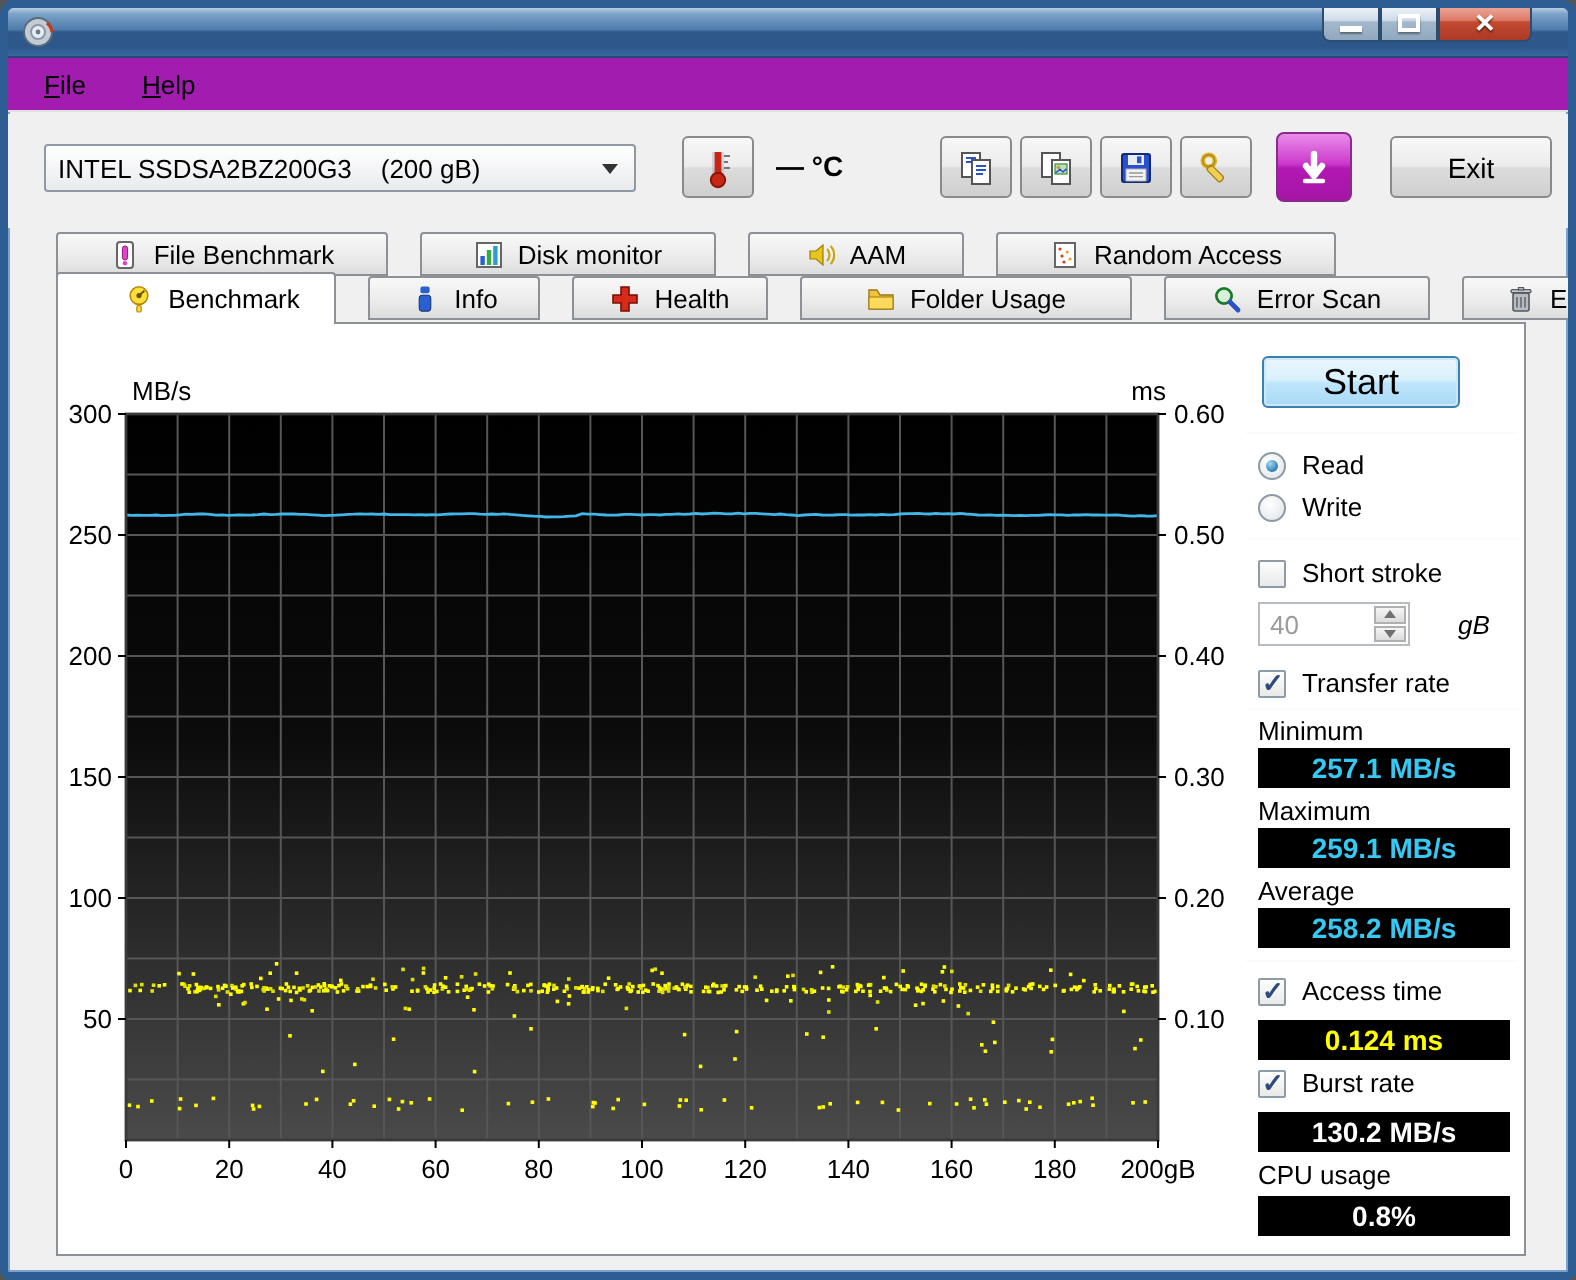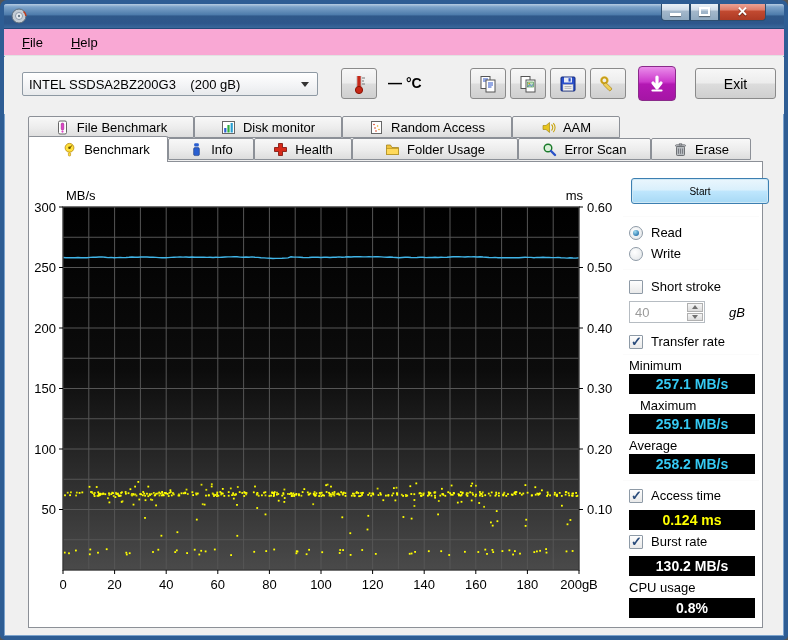--- a/index.html
+++ b/index.html
@@ -24,21 +24,21 @@
     background: linear-gradient(180deg,#f4f8fb 0%,#cfdce9 45%,#a4b8cb 50%,#8fa9c0 100%);
     display:flex; align-items:center; justify-content:center; position:relative;
   }
   .win-btn.min { border-radius:0 0 0 4px; }
   .win-btn.close { width:47px; border-radius:0 0 4px 0;
     background: linear-gradient(180deg,#f0b0a4 0%,#dd7a66 45%,#c24a31 50%,#ad3a24 100%); }
   .glyph-min { width:11px; height:3px; background:#fff; margin-top:7px; box-shadow:0 1px 1px rgba(0,0,0,.4);}
   .glyph-max { width:11px; height:9px; border:2px solid #fff; box-shadow:0 1px 1px rgba(0,0,0,.4);}
   .glyph-close { color:#fff; font-size:13px; font-weight:bold; text-shadow:0 1px 1px rgba(0,0,0,.5); }
   
-  .menubar { position:absolute; left:0; top:25px; right:0; height:27px; background:#f9a8d4;
+  .menubar { position:absolute; left:0; top:25px; right:0; height:27px; background:#a21caf;
     border-bottom:1px solid #e2e2e2; display:flex; align-items:center; padding-left:8px; gap:8px; }
   .menu-item { font-size:13px; padding:4px 10px; color:#000; }
   .menu-item::first-letter { text-decoration: underline; }
   
   .toolbar { position:absolute; left:0; top:53px; right:0; height:57px; background:#f0f0f0; }
   .combo {
     position:absolute; left:18px; top:15px; width:296px; height:24px;
     border:1px solid #8e99a3; border-radius:2px;
     background: linear-gradient(180deg,#ffffff,#f2f3f5 60%,#e8eaec);
     display:flex; align-items:center; padding:0 6px; font-size:13px;
@@ -59,43 +59,43 @@
     background: linear-gradient(180deg,#ea8dea,#cc39cc 45%,#b318b3 52%,#a515a5);
     display:flex; align-items:center; justify-content:center;
   }
   .btn-exit {
     position:absolute; left:691px; top:11px; width:81px; height:31px;
     border:1px solid #8a8a8a; border-radius:3px;
     background: linear-gradient(180deg,#f7f7f7,#ececec 48%,#dcdcdc 52%,#cfcfcf);
     display:flex; align-items:center; justify-content:center; font-size:14px;
   }
   
-  .tabrow { position:absolute; display:flex; gap:0; left:24px; }
+  .tabrow { position:absolute; display:flex; gap:16px; left:24px; }
   .tabrow1 { top:112px; height:22px; }
   .tabrow2 { top:134px; height:22px; }
   .tab {
     height:22px; border:1px solid #8c9097; border-radius:2px 2px 0 0;
     background: linear-gradient(180deg,#f8f8f8,#ececec 55%,#dddddd);
     display:flex; align-items:center; justify-content:center; gap:7px; font-size:13px;
   }
   .tab.active {
     background:#fff; position:relative; margin-top:-2px; height:26px; z-index:6; border-bottom:none;
   }
   .tab .ticon { width:15px; height:15px; display:inline-flex; }
   
   .content {
     position:absolute; left:24px; top:157px; width:735px; height:467px;
     background:#fff; border:1px solid #8c9097; z-index:2;
   }
   #chart { position:absolute; left:0px; top:0px; }
   
   .rc-sep { position:absolute; left:594px; width:136px; height:1px; background:#d4d4d4; border-bottom:1px solid #fbfbfb; }
   .btn-start {
-    position:absolute; left:602px; top:16px; width:138px; height:26px;
-    border:1px solid #3c7fb1; border-radius:3px; font-size:10px;
+    position:absolute; left:602px; top:16px; width:99px; height:26px;
+    border:1px solid #3c7fb1; border-radius:3px; font-size:18px;
     background: linear-gradient(180deg,#eaf6fd,#d9f0fc 45%,#bee6fd 52%,#a7d9f5);
     display:flex; align-items:center; justify-content:center;
     box-shadow: 0 0 0 1px #cfe8f5 inset;
   }
   .rc-row { position:absolute; left:600px; display:flex; align-items:center; gap:8px; font-size:13px; }
   .rb { width:14px; height:14px; border-radius:50%; border:1px solid #8e9aa6;
         background: radial-gradient(circle at 40% 35%, #ffffff, #dfe3e6); position:relative; }
   .rb.on::after { content:""; position:absolute; left:3px; top:3px; width:6px; height:6px; border-radius:50%;
         background: radial-gradient(circle at 35% 30%, #9fdcf2, #2d77ad 75%); }
   .cb { width:14px; height:14px; border:1px solid #8e9aa6; border-radius:1px;
@@ -245,42 +245,42 @@
         <span class="ticon">
           <svg viewBox="0 0 15 15">
             <rect x="1.5" y="1.5" width="12" height="12" fill="#fff" stroke="#666"></rect>
             <rect x="3.2" y="8" width="2.2" height="4.5" fill="#2a5fd0"></rect>
             <rect x="6.4" y="5" width="2.2" height="7.5" fill="#2fae3f"></rect>
             <rect x="9.6" y="3" width="2.2" height="9.5" fill="#2a9fd0"></rect>
           </svg>
         </span>
         <span>Disk monitor</span>
       </div>
+      <div class="tab" style="width: 108px;">
+        <span class="ticon">
+          <svg viewBox="0 0 15 15">
+            <polygon points="2,5.5 5,5.5 8.5,2.5 8.5,12.5 5,9.5 2,9.5" fill="#e8c51e" stroke="#9a7d05" stroke-width="0.6"></polygon>
+            <path d="M10.5 4.5 A4.2 4.2 0 0 1 10.5 10.5" fill="none" stroke="#c8a510" stroke-width="1.1"></path>
+            <path d="M12.3 3 A6.6 6.6 0 0 1 12.3 12" fill="none" stroke="#c8a510" stroke-width="1.1"></path>
+          </svg>
+        </span>
+        <span>AAM</span>
+      </div>
       <div class="tab" style="width: 170px;">
         <span class="ticon">
           <svg viewBox="0 0 15 15">
             <rect x="2.5" y="1.5" width="10" height="12" fill="#fff" stroke="#666"></rect>
             <circle cx="5" cy="4.5" r="0.8" fill="#d43a1a"></circle>
             <circle cx="8.6" cy="6" r="0.8" fill="#e8a51e"></circle>
             <circle cx="6" cy="8" r="0.8" fill="#d43a1a"></circle>
             <circle cx="10" cy="9.5" r="0.8" fill="#e8a51e"></circle>
             <circle cx="7" cy="11" r="0.8" fill="#d43a1a"></circle>
           </svg>
         </span>
         <span>Random Access</span>
-      </div>
-      <div class="tab" style="width: 108px;">
-        <span class="ticon">
-          <svg viewBox="0 0 15 15">
-            <polygon points="2,5.5 5,5.5 8.5,2.5 8.5,12.5 5,9.5 2,9.5" fill="#e8c51e" stroke="#9a7d05" stroke-width="0.6"></polygon>
-            <path d="M10.5 4.5 A4.2 4.2 0 0 1 10.5 10.5" fill="none" stroke="#c8a510" stroke-width="1.1"></path>
-            <path d="M12.3 3 A6.6 6.6 0 0 1 12.3 12" fill="none" stroke="#c8a510" stroke-width="1.1"></path>
-          </svg>
-        </span>
-        <span>AAM</span>
       </div>
     </div>
   <div class="tabrow tabrow2" id="tabrow2">
       <div class="tab active" style="width: 140px; padding-left: 16px;">
         <span class="ticon">
           <svg viewBox="0 0 15 15">
             <circle cx="7.5" cy="5.8" r="4.4" fill="#ffe03a" stroke="#b8860b" stroke-width="0.8"></circle>
             <circle cx="7.5" cy="5.8" r="1.3" fill="#6a5200"></circle>
             <line x1="7.5" y1="5.8" x2="10.2" y2="3.4" stroke="#6a5200" stroke-width="1"></line>
             <rect x="6.4" y="10.8" width="2.2" height="3.2" rx="0.8" fill="#ffe03a" stroke="#b8860b" stroke-width="0.6"></rect>
@@ -976,21 +976,21 @@
     <div class="rc-label" style="top:143px; left:700px;font-style:italic;">gB</div>
 
     <div class="rc-row" style="top:172px;">
       <span class="cb on"></span>
       <span>Transfer rate</span>
     </div>
     <div class="rc-sep" style="top:192px;"></div>
 
     <div class="rc-label" style="top:196px;">Minimum</div>
     <div class="val-box val-cyan" style="top:212px;">257.1 MB/s</div>
-    <div class="rc-label" style="top:236px;margin-left:11px;">Maximum</div>
+    <div class="rc-label" style="top:236px;">Maximum</div>
     <div class="val-box val-cyan" style="top:252px;">259.1 MB/s</div>
     <div class="rc-label" style="top:276px;">Average</div>
     <div class="val-box val-cyan" style="top:292px;">258.2 MB/s</div>
     <div class="rc-sep" style="top:318px;"></div>
 
     <div class="rc-row" style="top:326px;">
       <span class="cb on"></span>
       <span>Access time</span>
     </div>
     <div class="val-box val-yellow" style="top:348px;">0.124 ms</div>

